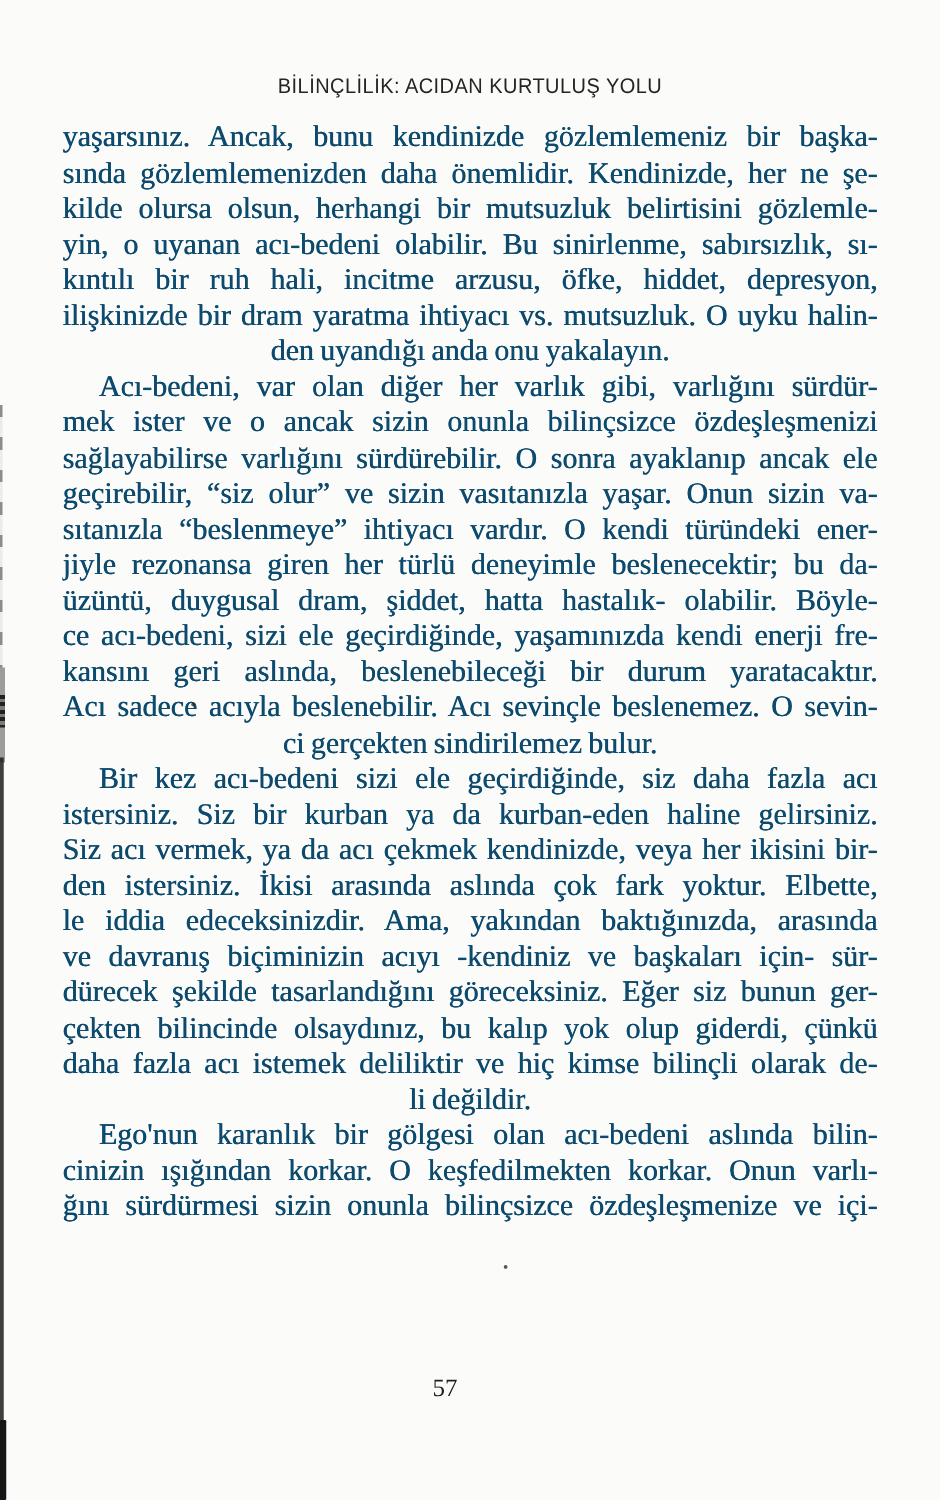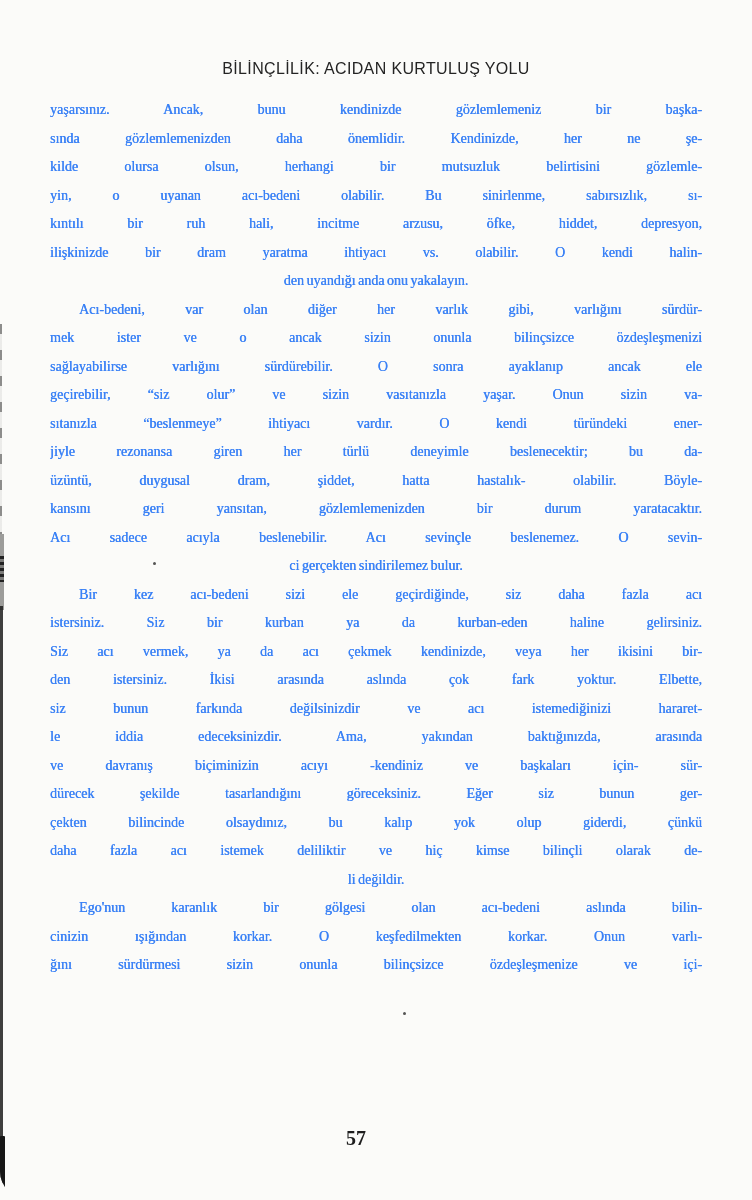--- a/index.html
+++ b/index.html
@@ -7,67 +7,65 @@
     padding: 0;
     background: #fbfbf9;
   }
   .page {
     position: relative;
     width: 752px;
     height: 1200px;
     background: #fbfbf9;
     overflow: hidden;
     font-family: "Liberation Serif", serif;
-    border-radius: 29px;
   }
   .running-head {
     position: absolute;
     top: 59px;
     left: 0;
     width: 100%;
     text-align: center;
     font-family: "Liberation Sans", sans-serif;
     font-size: 17px;
     letter-spacing: 0.4px;
     color: #242424;
     transform: scaleX(0.94);
   }
   .body-text {
     position: absolute;
     top: 96px;
     left: 50px;
     width: 652px;
-    color: #3b82f6;
-    font-size: 14px;
+    color: #0c4a6e;
+    font-size: 24px;
     line-height: 28.5px;
     word-spacing: -1px;
     text-shadow: 0.35px 0 0 currentColor;
   }
   .line {
     height: 28.5px;
     overflow: hidden;
     text-align: center;
     white-space: normal;
   }
   .line.fill {
     text-align: justify;
     text-align-last: justify;
   }
   .line.indent {
     text-indent: 29px;
   }
   .folio {
     position: absolute;
-    top: 1127px;
+    top: 1100px;
     left: 0;
     width: 712px;
     text-align: center;
     font-size: 20px;
     color: #1e1e1e;
-    font-weight: bold;
   }
   
   .edge-dash-strip {
     position: absolute;
     left: 0; top: 324px;
     width: 2px; height: 236px;
     background: repeating-linear-gradient(180deg,
       rgba(50,50,50,0.55) 0 10px,
       rgba(50,50,50,0.08) 10px 26px);
   }
@@ -113,37 +111,37 @@
 <div class="page">
 
   <div class="running-head">BİLİNÇLİLİK: ACIDAN KURTULUŞ YOLU</div>
 
   <div class="body-text">
       <div class="line fill">yaşarsınız. Ancak, bunu kendinizde gözlemlemeniz bir başka-</div>
       <div class="line fill">sında gözlemlemenizden daha önemlidir. Kendinizde, her ne şe-</div>
       <div class="line fill">kilde olursa olsun, herhangi bir mutsuzluk belirtisini gözlemle-</div>
       <div class="line fill">yin, o uyanan acı-bedeni olabilir. Bu sinirlenme, sabırsızlık, sı-</div>
       <div class="line fill">kıntılı bir ruh hali, incitme arzusu, öfke, hiddet, depresyon,</div>
-      <div class="line fill">ilişkinizde bir dram yaratma ihtiyacı vs. olabilir. O kendi halin-</div>
+      <div class="line fill">ilişkinizde bir dram yaratma ihtiyacı vs. mutsuzluk. O uyku halin-</div>
       <div class="line">den uyandığı anda onu yakalayın.</div>
       <div class="line indent fill">Acı-bedeni, var olan diğer her varlık gibi, varlığını sürdür-</div>
       <div class="line fill">mek ister ve o ancak sizin onunla bilinçsizce özdeşleşmenizi</div>
       <div class="line fill">sağlayabilirse varlığını sürdürebilir. O sonra ayaklanıp ancak ele</div>
       <div class="line fill">geçirebilir, “siz olur” ve sizin vasıtanızla yaşar. Onun sizin va-</div>
       <div class="line fill">sıtanızla “beslenmeye” ihtiyacı vardır. O kendi türündeki ener-</div>
       <div class="line fill">jiyle rezonansa giren her türlü deneyimle beslenecektir; bu da-</div>
       <div class="line fill">üzüntü, duygusal dram, şiddet, hatta hastalık- olabilir. Böyle-</div>
-      <div class="line fill">kansını geri yansıtan, gözlemlemenizden bir durum yaratacaktır.</div>
+      <div class="line fill">ce acı-bedeni, sizi ele geçirdiğinde, yaşamınızda kendi enerji fre-</div>
+      <div class="line fill">kansını geri aslında, beslenebileceği bir durum yaratacaktır.</div>
       <div class="line fill">Acı sadece acıyla beslenebilir. Acı sevinçle beslenemez. O sevin-</div>
       <div class="line">ci gerçekten sindirilemez bulur.</div>
       <div class="line indent fill">Bir kez acı-bedeni sizi ele geçirdiğinde, siz daha fazla acı</div>
       <div class="line fill">istersiniz. Siz bir kurban ya da kurban-eden haline gelirsiniz.</div>
       <div class="line fill">Siz acı vermek, ya da acı çekmek kendinizde, veya her ikisini bir-</div>
       <div class="line fill">den istersiniz. İkisi arasında aslında çok fark yoktur. Elbette,</div>
-      <div class="line fill">siz bunun farkında değilsinizdir ve acı istemediğinizi hararet-</div>
       <div class="line fill">le iddia edeceksinizdir. Ama, yakından baktığınızda, arasında</div>
       <div class="line fill">ve davranış biçiminizin acıyı -kendiniz ve başkaları için- sür-</div>
       <div class="line fill">dürecek şekilde tasarlandığını göreceksiniz. Eğer siz bunun ger-</div>
       <div class="line fill">çekten bilincinde olsaydınız, bu kalıp yok olup giderdi, çünkü</div>
       <div class="line fill">daha fazla acı istemek deliliktir ve hiç kimse bilinçli olarak de-</div>
       <div class="line">li değildir.</div>
       <div class="line indent fill">Ego'nun karanlık bir gölgesi olan acı-bedeni aslında bilin-</div>
       <div class="line fill">cinizin ışığından korkar. O keşfedilmekten korkar. Onun varlı-</div>
       <div class="line fill">ğını sürdürmesi sizin onunla bilinçsizce özdeşleşmenize ve içi-</div>
     </div>

